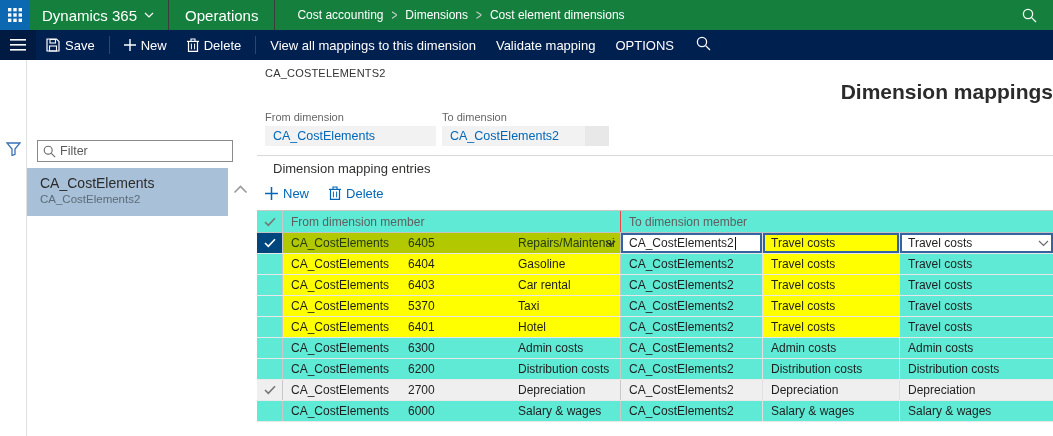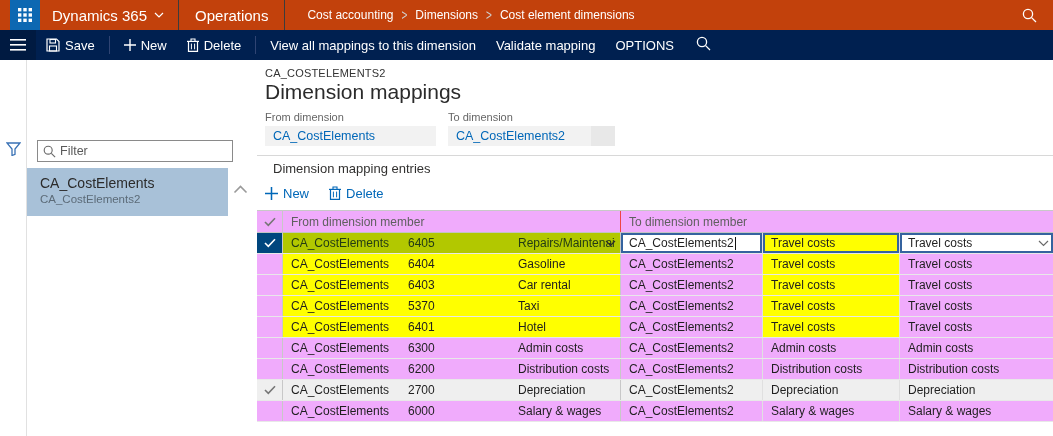--- a/index.html
+++ b/index.html
@@ -1,20 +1,20 @@
 <!DOCTYPE html>
 <html><head>
 <meta charset="utf-8">
 <style>
   * { margin:0; padding:0; box-sizing:border-box; }
   body { font-family:"Liberation Sans", sans-serif; background:#fff; }
   .page { position:relative; width:1053px; height:436px; background:#fff; overflow:hidden; }
 
   
-  .topbar { position:absolute; left:0; top:0; width:1053px; height:30px; background:#c2410c; display:flex; align-items:center; color:#fff;padding-left:10px; }
+  .topbar { position:absolute; left:0; top:0; width:1053px; height:30px; background:#15803d; display:flex; align-items:center; color:#fff; }
   .waffle { width:30px; height:30px; background:#0d68b2; display:flex; align-items:center; justify-content:center; cursor:pointer; flex:0 0 auto; }
   .tb-product { display:flex; align-items:center; gap:7px; font-size:15px; padding:0 14px 0 12px; cursor:pointer; }
   .tb-module { font-size:15px; padding:0 16px; cursor:pointer; }
   .tb-sep { width:1px; height:30px; background:#3c3c3c; }
   .breadcrumb { display:flex; align-items:center; gap:8px; font-size:12px; margin-left:22px; }
   .bc-sep { font-size:10px; color:#d0d0d0; transform:scaleY(1.4); }
   .tb-right { margin-left:auto; display:flex; align-items:flex-end; gap:24px; padding-right:16px;flex-direction:column; }
   .tb-company { font-size:13px; cursor:pointer; }
 
   
@@ -33,36 +33,36 @@
   .filter-box input { border:none; outline:none; flex:1; font-size:12.5px; font-family:"Liberation Sans",sans-serif; color:#333; min-width:0; }
   .filter-box input::placeholder { color:#595959; }
   .nav-item { position:absolute; left:27px; top:108px; width:201px; height:48px; background:#a8c1d8; padding:7px 0 0 13px; cursor:pointer; }
   .nav-item .t { font-size:14px; color:#2b2b2b; }
   .nav-item .s { font-size:11.5px; color:#5c6b78; margin-top:2px; }
   .scroll-up { position:absolute; left:233px; top:120px; cursor:pointer; }
 
   
   .main { position:absolute; left:255px; top:0; width:798px; height:376px; padding-left:10px; }
   .caption { margin-top:7px; font-size:11px; color:#333; letter-spacing:.2px; }
-  .title { font-size:21px; color:#2b2b2b; font-weight:400; margin-top:1px; }
-  .fields { display:flex; gap:12px; margin-top:7px; }
+  .title { font-size:21px; color:#2b2b2b; font-weight:700; margin-top:1px;text-align:right; }
+  .fields { display:flex; gap:6px; margin-top:7px; }
   .fgroup { display:flex; flex-direction:column; }
   .flabel { font-size:11px; color:#666; }
   .fvalue { margin-top:3px; height:20px; background:#f2f2f2; display:flex; align-items:center; padding-left:8px; font-size:12.5px; color:#0067b8; cursor:pointer; position:relative; }
   .fvalue.from { width:171px; }
   .fvalue.to { width:167px; }
   .fvalue .lookup { position:absolute; right:0; top:0; width:24px; height:20px; background:#e8e8e8; }
   .hr { margin-top:9px; margin-left:-8px; height:1px; background:#d8d8d8; }
   .section-title { margin-top:5px; padding-left:8px; font-size:13px; color:#323130; }
   .grid-actions { display:flex; align-items:center; gap:20px; margin-top:7px; height:20px; }
   .ga { display:flex; align-items:center; gap:5px; color:#0067b8; font-size:13px; cursor:pointer; }
 
   
   .grid { margin-left:-8px; margin-top:7px; width:796px; border-top:1px solid #c8c8c8; font-size:12px; color:#1f1f1f; }
-  .g-row { display:flex; height:21px; border-bottom:1px solid #e8e8e8; background:#f0abfc; }
+  .g-row { display:flex; height:21px; border-bottom:1px solid #e8e8e8; background:#5eead4; }
   .g-head { height:22px; border-bottom:1px solid #c3c3c3; color:#5f5f5f; }
   .c { display:flex; align-items:center; padding-left:8px; overflow:hidden; white-space:nowrap; position:relative; }
   .c-check { width:26px; padding-left:0; justify-content:center; border-right:1px solid #c8c8c8; flex:0 0 auto; cursor:pointer; }
   .c-fname { width:117px; flex:0 0 auto; }
   .c-fcode { width:110px; flex:0 0 auto; }
   .c-fdesc { width:110px; flex:0 0 auto; }
   .c-tname { width:142px; flex:0 0 auto; border-left:1px solid #c8c8c8; }
   .c-tdesc1 { width:137px; flex:0 0 auto; border-left:1px solid #e0e0e0; }
   .c-tdesc2 { width:154px; flex:0 0 auto; border-left:1px solid #e0e0e0; }
   .g-fhead { width:337px; flex:0 0 auto; }

